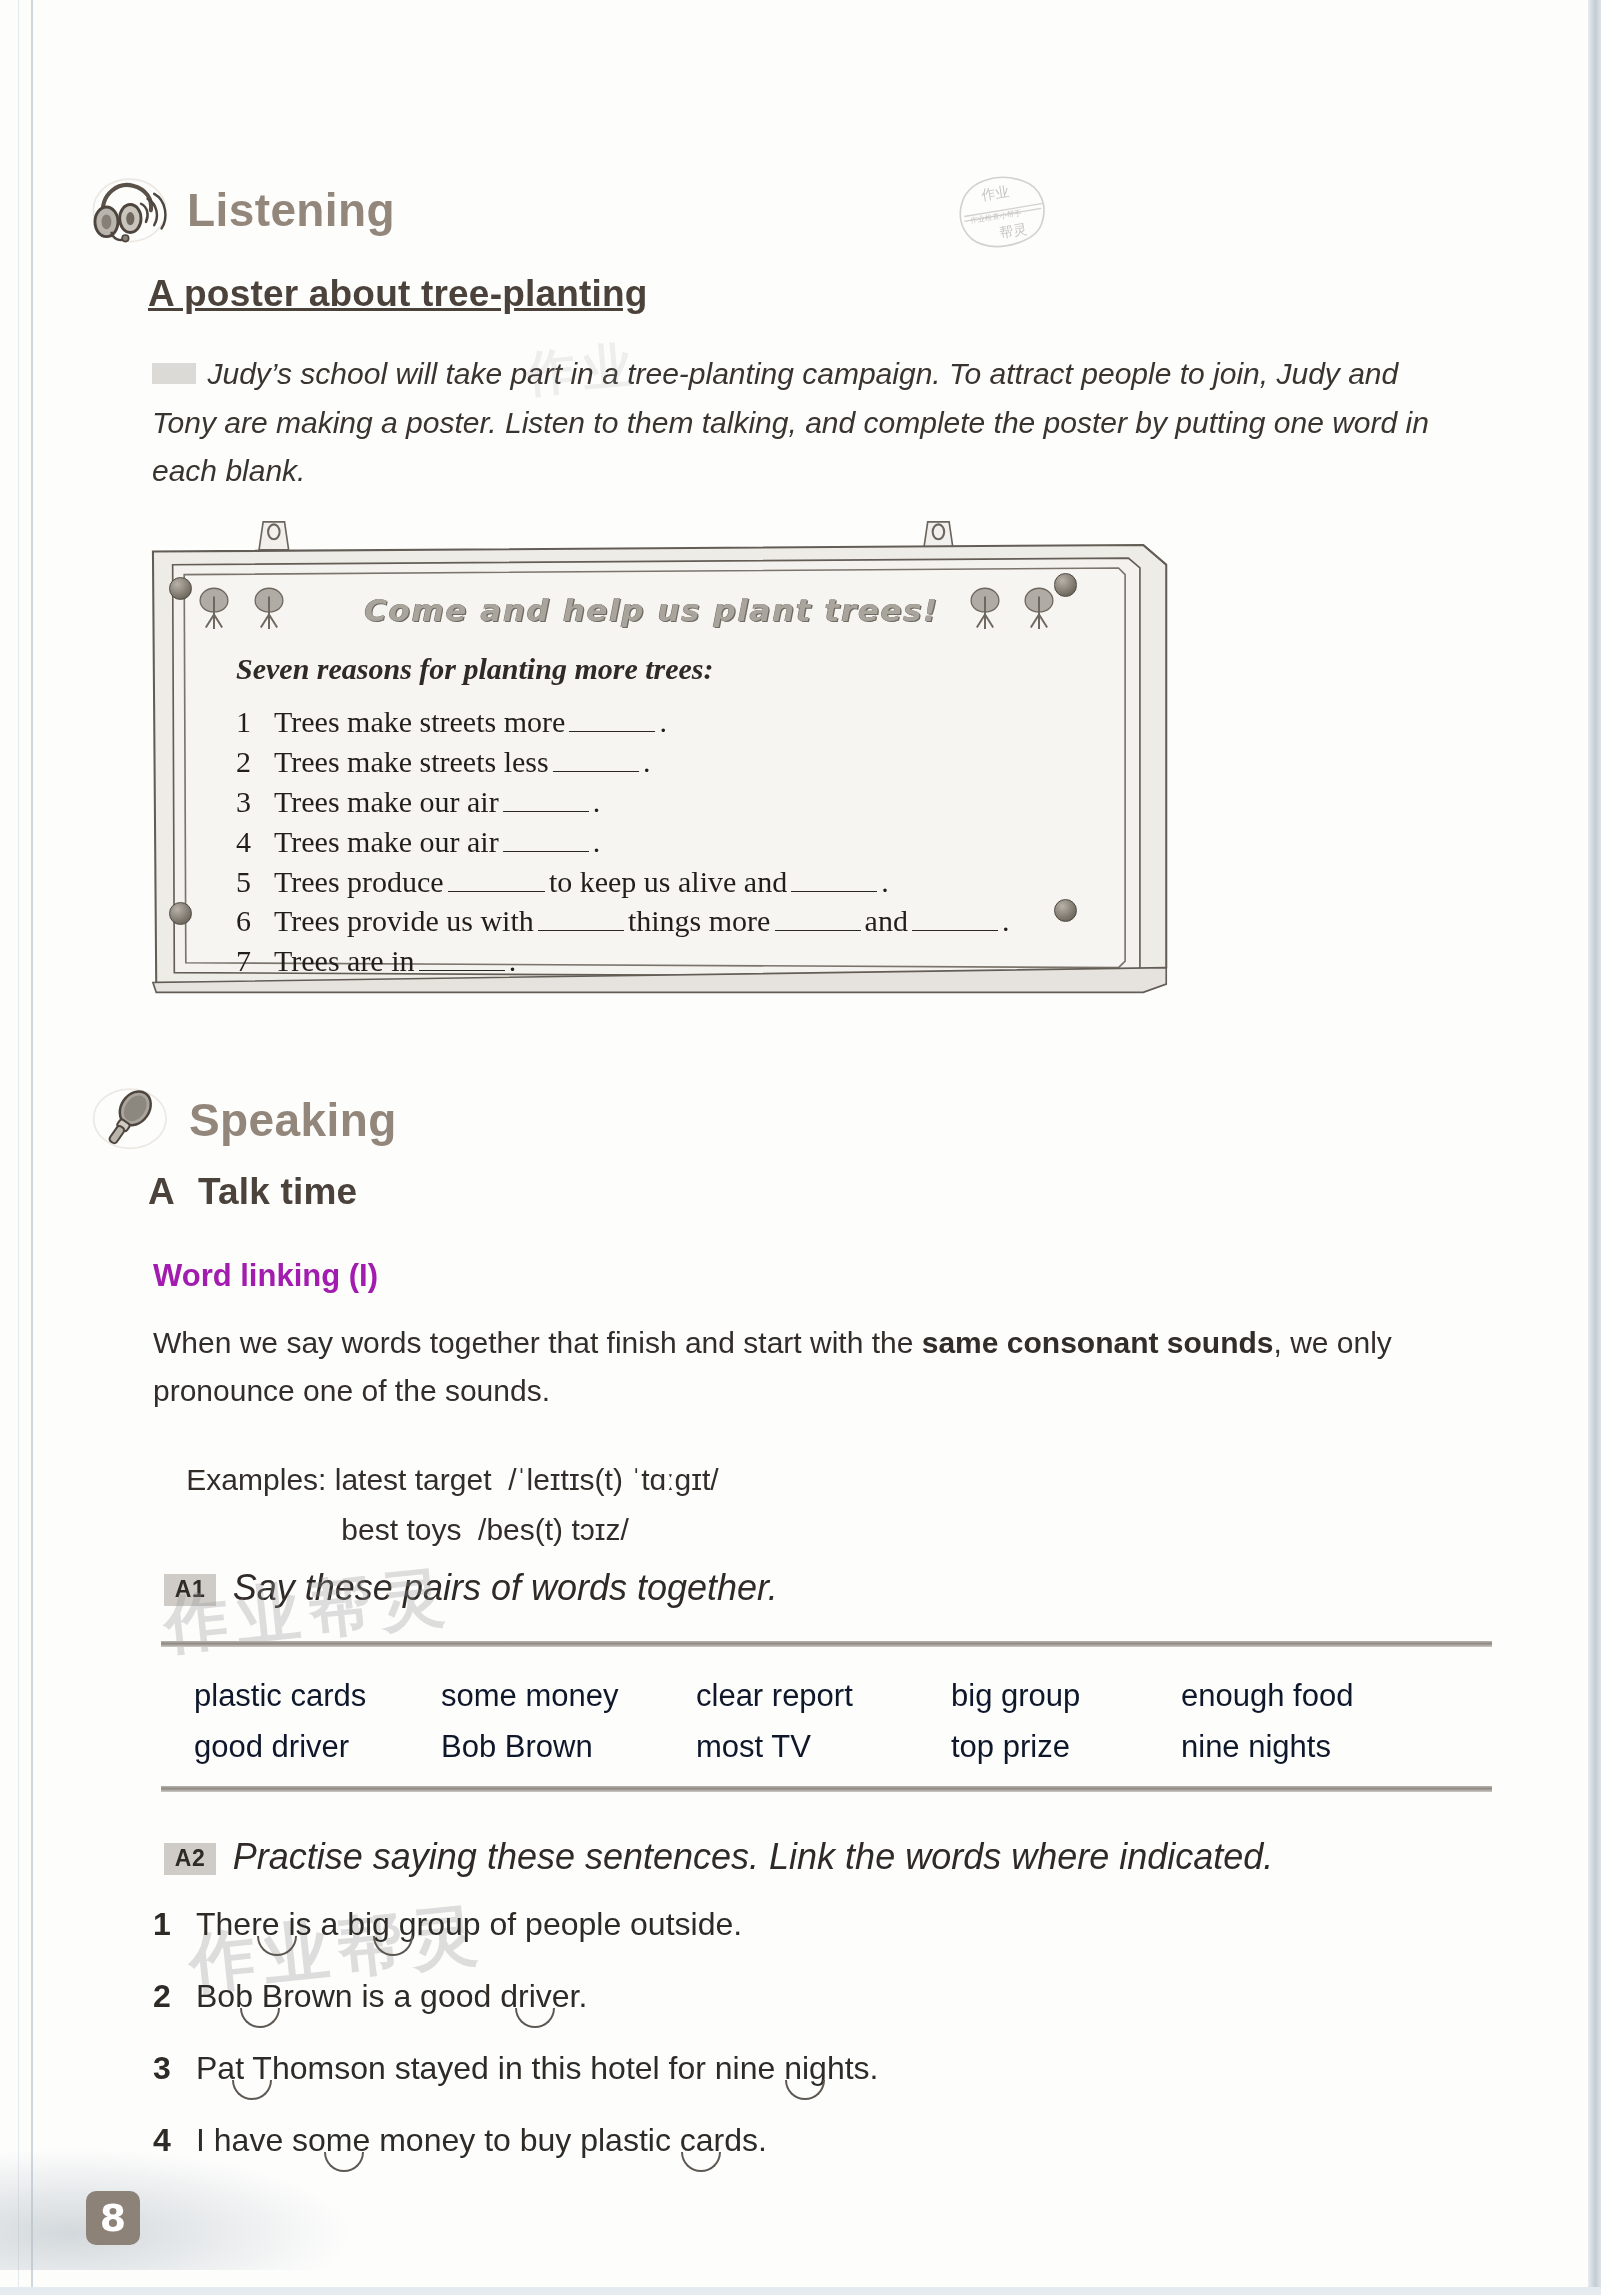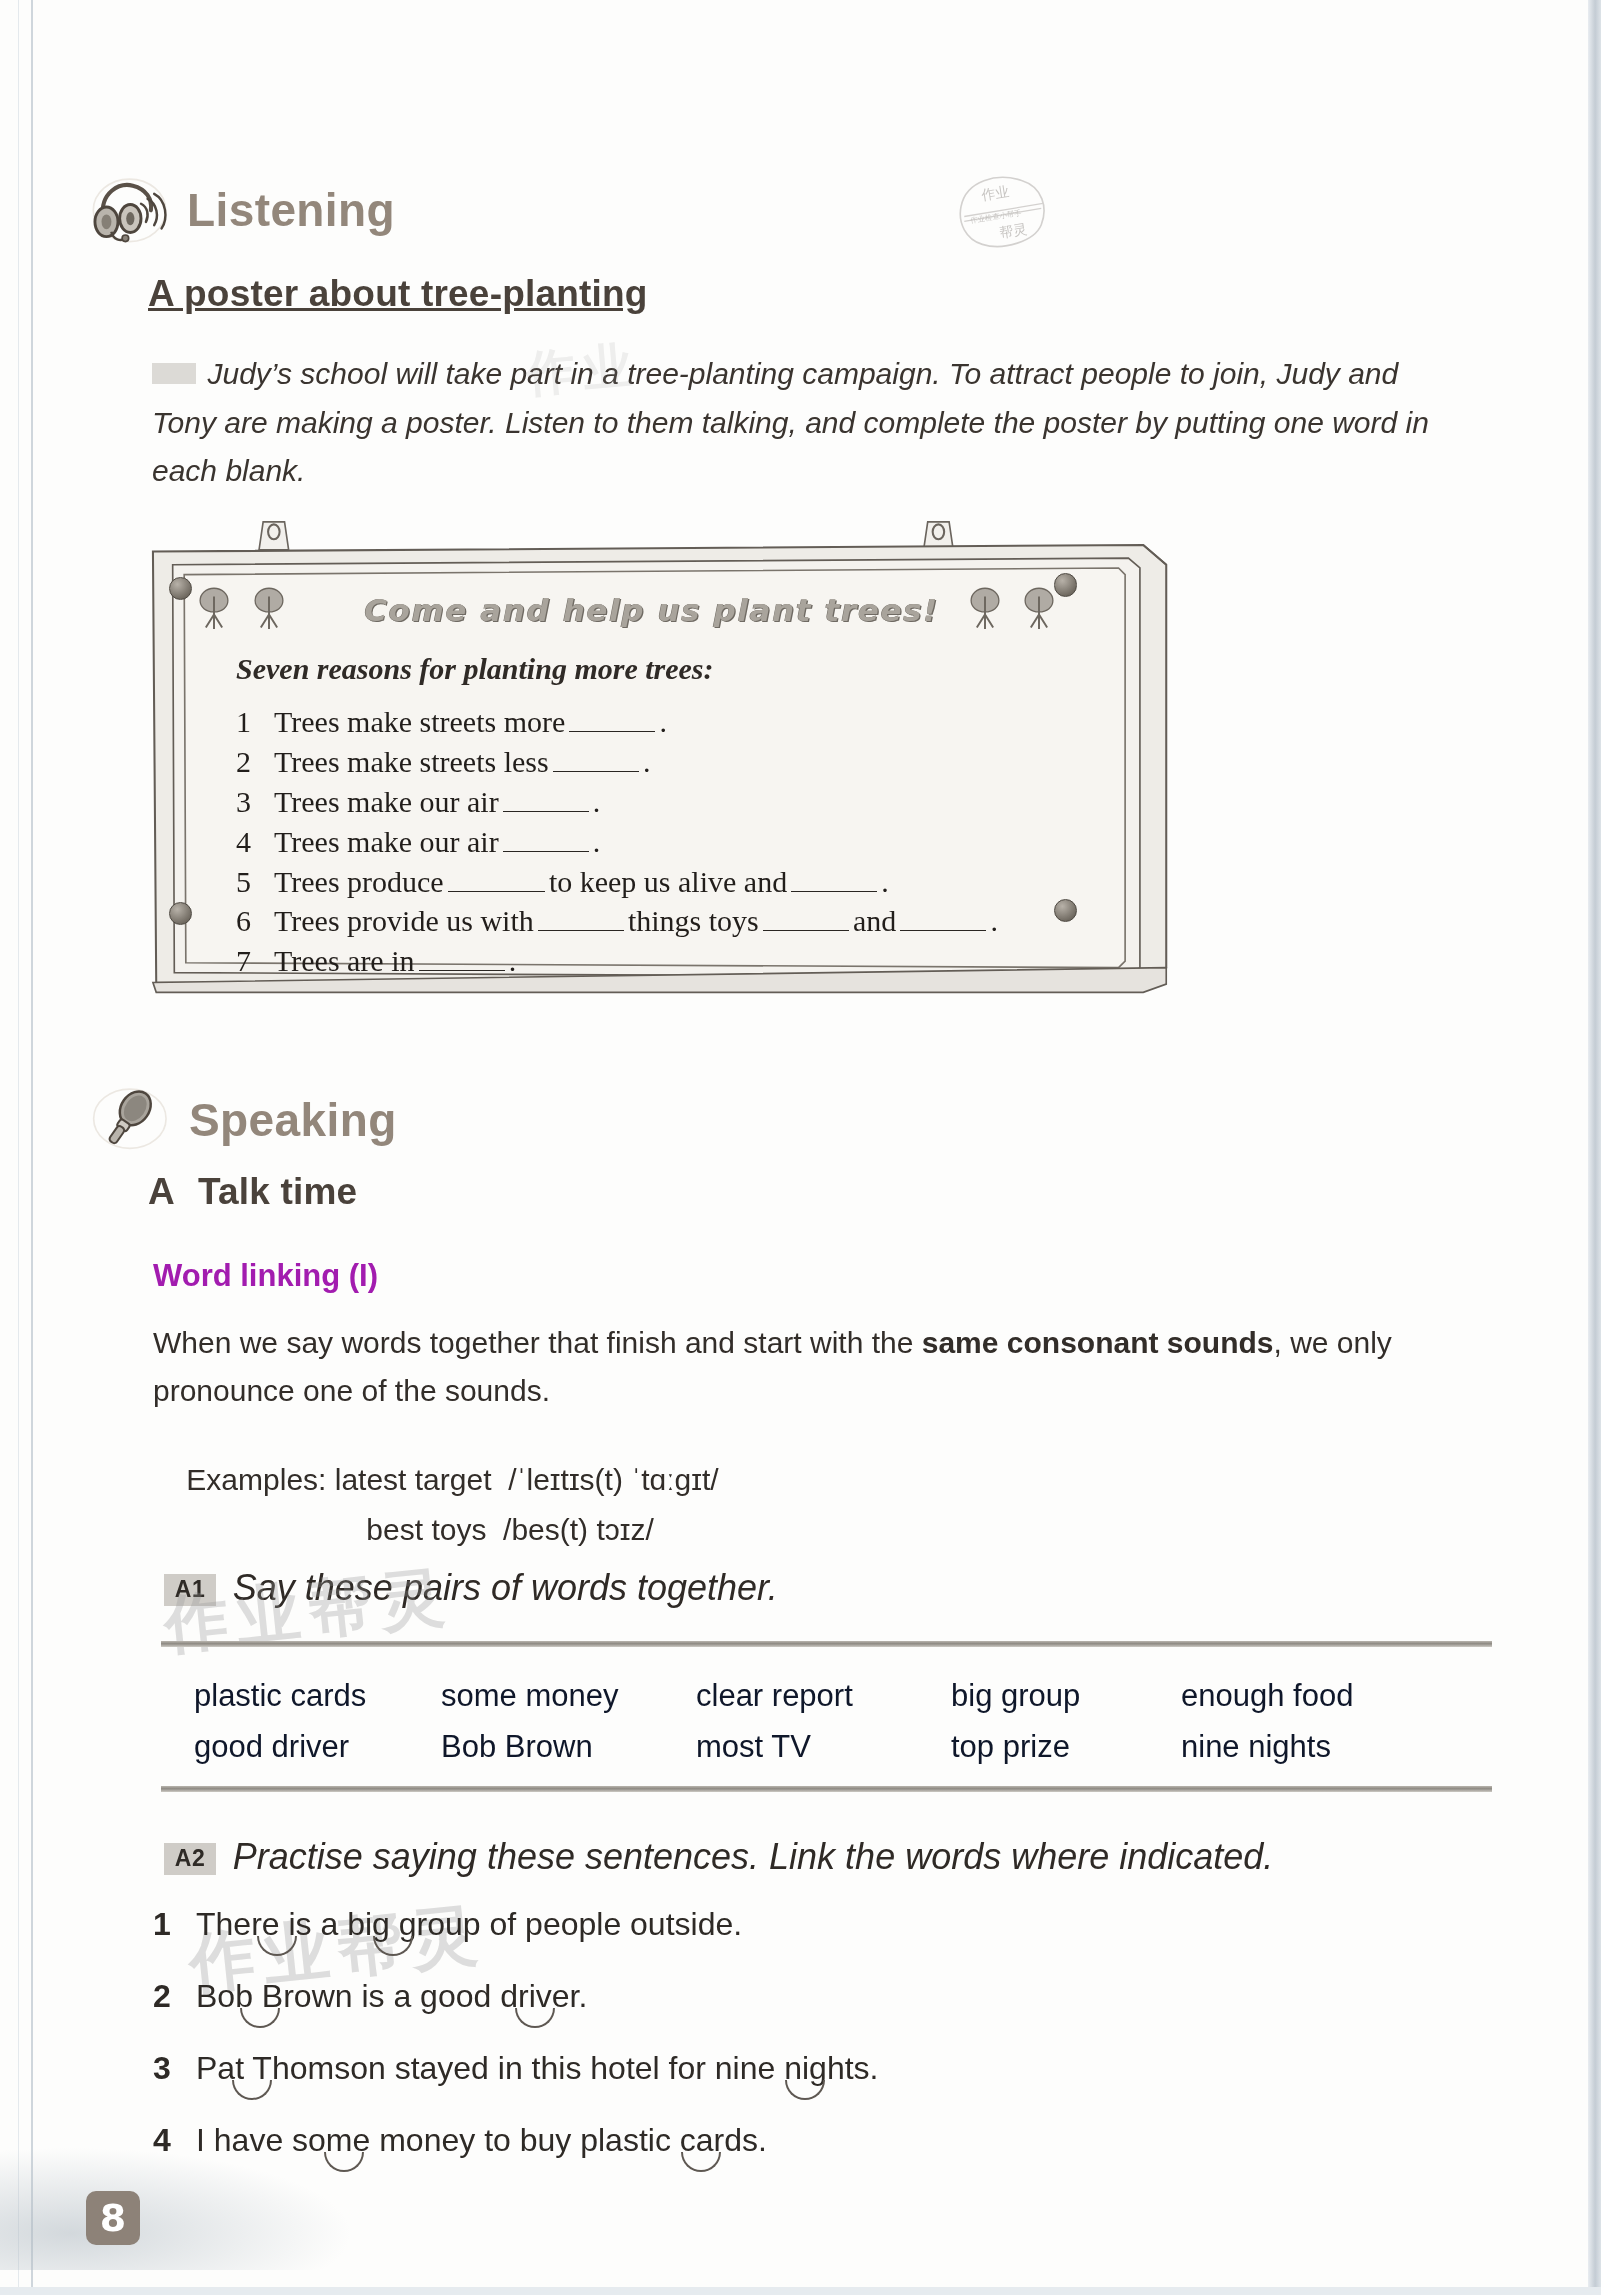--- a/index.html
+++ b/index.html
@@ -394,21 +394,21 @@
         <div class="row">
           <span class="num">4</span>
           <span><span>Trees make our air</span><span class="blank b-md"></span><span>.</span></span>
         </div>
         <div class="row">
           <span class="num">5</span>
           <span><span>Trees produce</span><span class="blank b-lg"></span><span>to keep us alive and</span><span class="blank b-md"></span><span>.</span></span>
         </div>
         <div class="row">
           <span class="num">6</span>
-          <span><span>Trees provide us with</span><span class="blank b-md"></span><span>things toys</span><span class="blank b-md"></span><span>and</span><span class="blank b-md"></span>.</span>
+          <span><span>Trees provide us with</span><span class="blank b-md"></span><span>things more</span><span class="blank b-md"></span><span>and</span><span class="blank b-md"></span>.</span>
         </div>
         <div class="row">
           <span class="num">7</span>
           <span><span>Trees are in</span><span class="blank b-md"></span><span>.</span></span>
         </div>
       </div>
     </div>
   </div>
 
   <div class="section-head" style="left:92px; top:1084px;">
@@ -432,21 +432,21 @@
 
   <div class="heading-3" style="left:153px; top:1258px;">Word linking (I)</div>
 
   <div class="body-text" style="left:153px; top:1319px; width:1299px;">
     <span>When we say words together that finish and start with the </span><b>same consonant sounds</b><span>, we only pronounce one of the sounds.</span>
   </div>
 
   <div class="example-line" style="left:153px; top:1429px;">
     <span>Examples:</span> <span>latest target</span>  <span>/ˈleɪtɪs(t) ˈtɑːgɪt/</span>
   </div>
-  <div class="example-line" style="left:333px; top:1479px;">
+  <div class="example-line" style="left:308px; top:1479px;">
     <span>best toys</span>  <span>/bes(t) tɔɪz/</span>
   </div>
 
   <div class="task" style="left:164px; top:1567px;">
     <span class="badge">A1</span>
     <span class="task-text">Say these pairs of words together.</span>
   </div>
 
   <div class="wm wm-a">作业帮灵</div>
 

